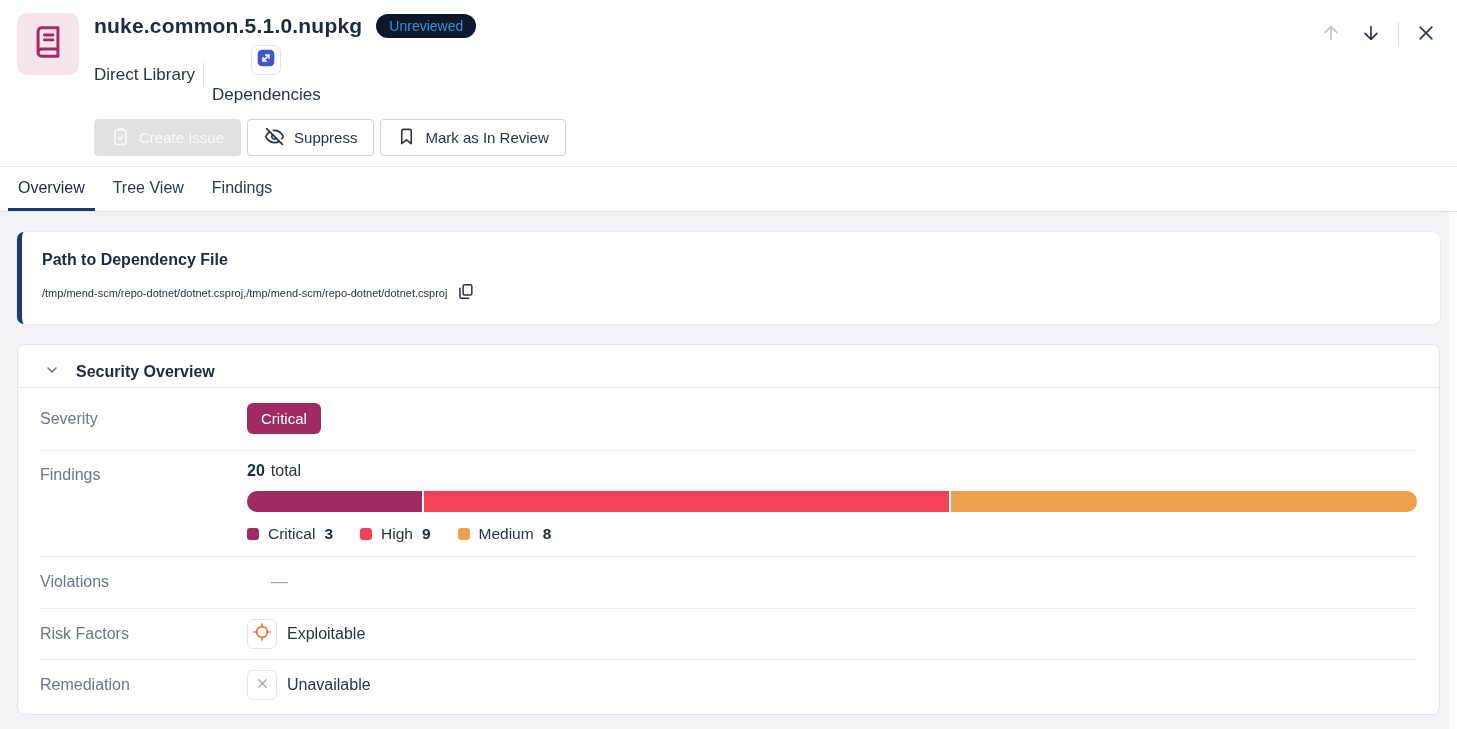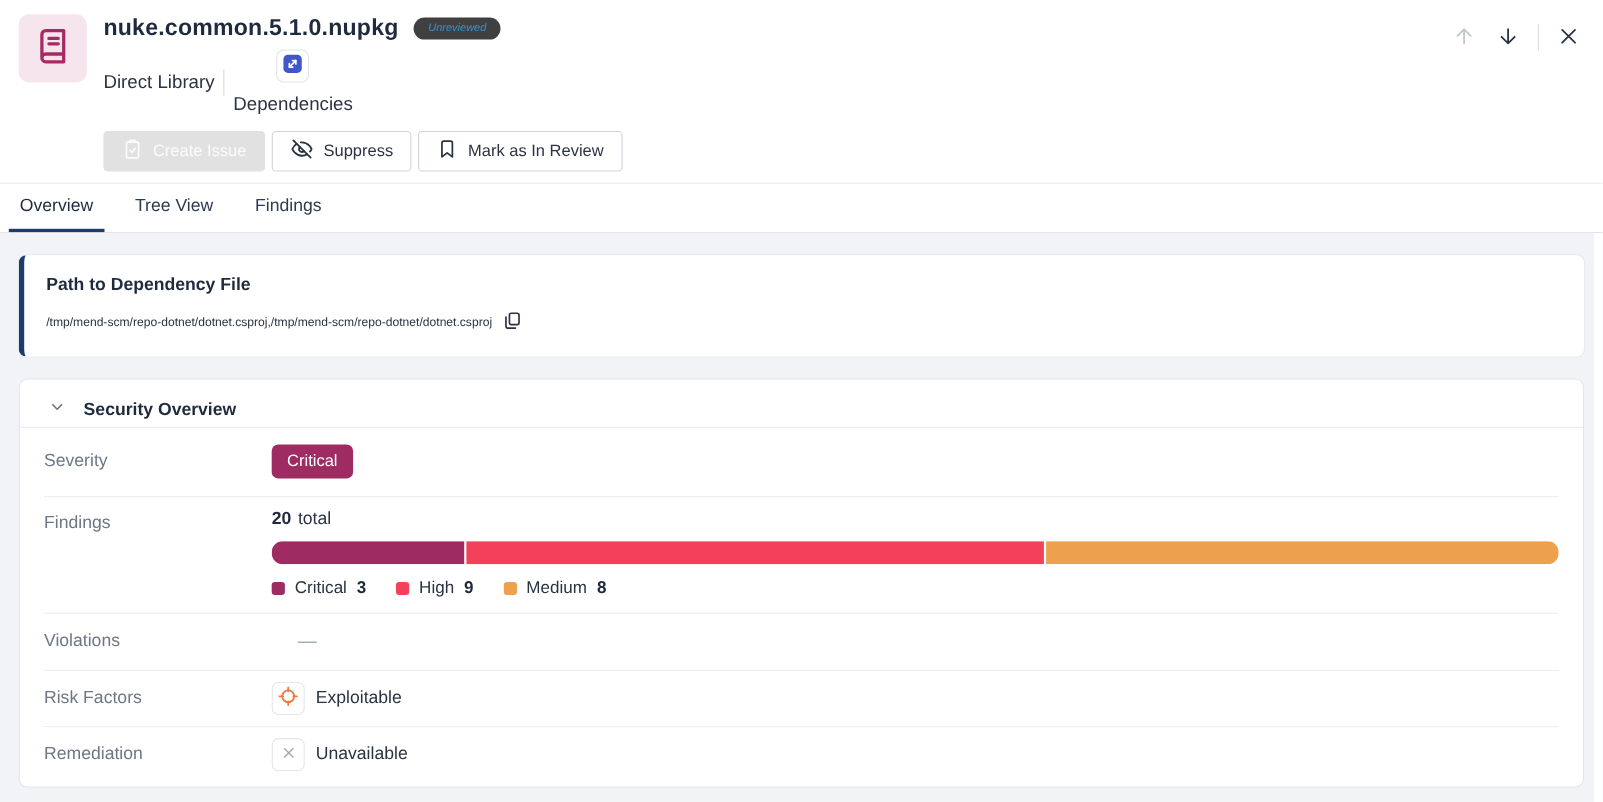--- a/index.html
+++ b/index.html
@@ -8,40 +8,40 @@
   .panel { position:relative; width:1457px; height:729px; display:flex; flex-direction:column; }
 
   
   .header { background:#fff; padding:13px 18px 0 17px; }
   .header-top { display:flex; align-items:flex-start; }
   .lib-icon-box { width:62px; height:62px; background:#f7e5ee; border-radius:10px;
     display:flex; align-items:center; justify-content:center; flex:0 0 auto; }
   .header-text { margin-left:15px; flex:1 1 auto; }
   .title-row { display:flex; align-items:center; gap:14px; margin-top:1px; }
   .lib-title { font-size:21px; font-weight:700; color:#1f2a3d; letter-spacing:.2px; }
-  .badge-unreviewed { background:#404040; color:#3792d3; font-size:10px; padding:5px 13px;
-    border-radius:14px; line-height:1;font-style:italic; }
+  .badge-unreviewed { background:#0f172a; color:#3792d3; font-size:14px; padding:5px 13px;
+    border-radius:14px; line-height:1; }
   .subtitle-row { display:flex; align-items:center; gap:8px; margin-top:7px; font-size:17px; color:#2a3342; }
   .vsep { width:1px; height:24px; background:#d9dce1; }
   .dep-group { display:flex; align-items:center; gap:10px; cursor:pointer;flex-direction:column; }
   .dep-icon-btn { width:30px; height:30px; border:1px solid #e0e3e8; border-radius:7px; background:#fff;
     display:flex; align-items:center; justify-content:center; }
   .hdr-right { display:flex; align-items:center; gap:14px; padding-top:8px; }
   .icon-btn { background:none; border:none; cursor:pointer; display:flex; align-items:center; justify-content:center;
     width:26px; height:26px; }
   .hdr-vsep { width:1px; height:24px; background:#d8dbe0; }
 
   .button-row { display:flex; gap:6px; margin:14px 0 10px 77px; }
   .btn { display:flex; align-items:center; gap:9px; height:37px; padding:0 16px; font-size:15px;
     border:1px solid #cfd4da; border-radius:4px; background:#fff; color:#2a3342; cursor:pointer;
     font-family:"Liberation Sans", sans-serif; }
   .btn.disabled { background:#e1e1e1; border-color:#e1e1e1; color:#fbfbfb; cursor:default; }
 
   
-  .tabs { display:flex; gap:18px; padding-left:8px; border-top:1px solid #e8eaee; border-bottom:1px solid #dfe2e7;
+  .tabs { display:flex; gap:8px; padding-left:8px; border-top:1px solid #e8eaee; border-bottom:1px solid #dfe2e7;
     background:#fff; height:46px; align-items:stretch; }
   .tab { display:flex; align-items:center; padding:0 10px; font-size:16px; color:#2c3a52; cursor:pointer;
     border-bottom:3px solid transparent; background:none; border-top:none; border-left:none; border-right:none;
     font-family:"Liberation Sans", sans-serif; }
   .tab.active { border-bottom-color:#1d3c6e; color:#1f2a3d; }
 
   
   .content { flex:1; background:#f1f3f6; padding:20px 17px 0 17px; position:relative; }
   .scroll-strip { position:absolute; top:0; right:0; bottom:0; width:8px; background:#fff; }
 

